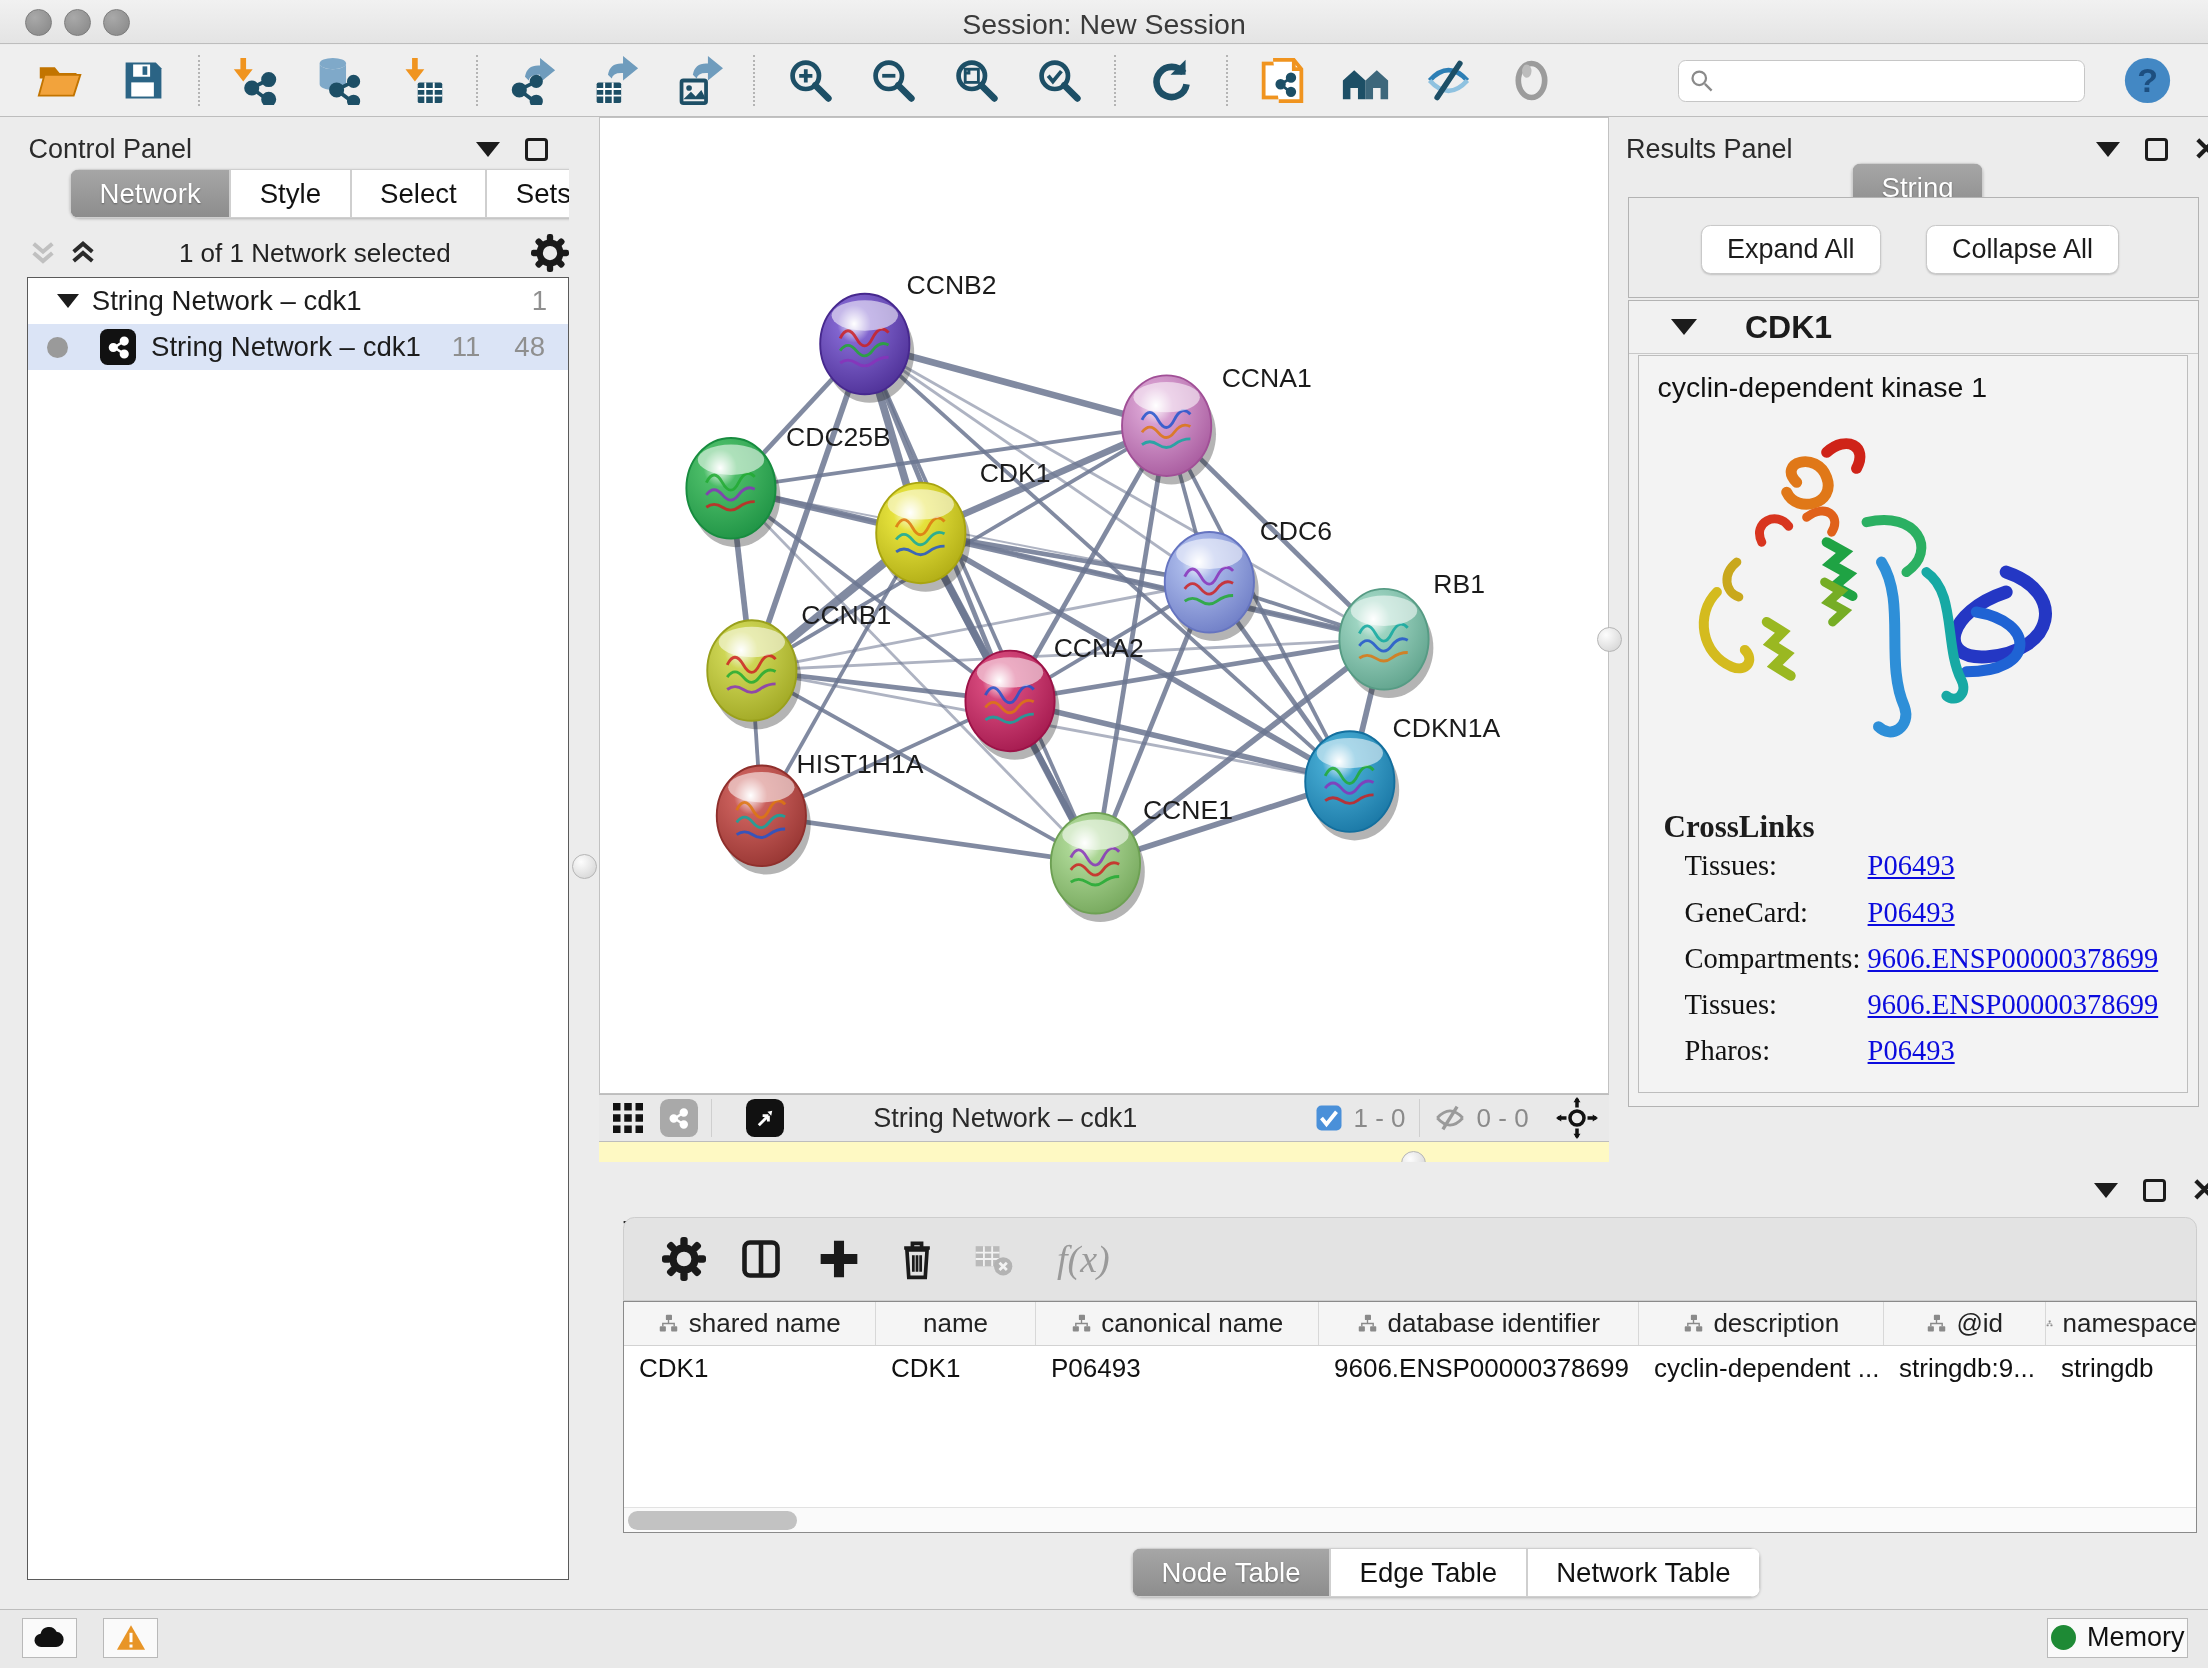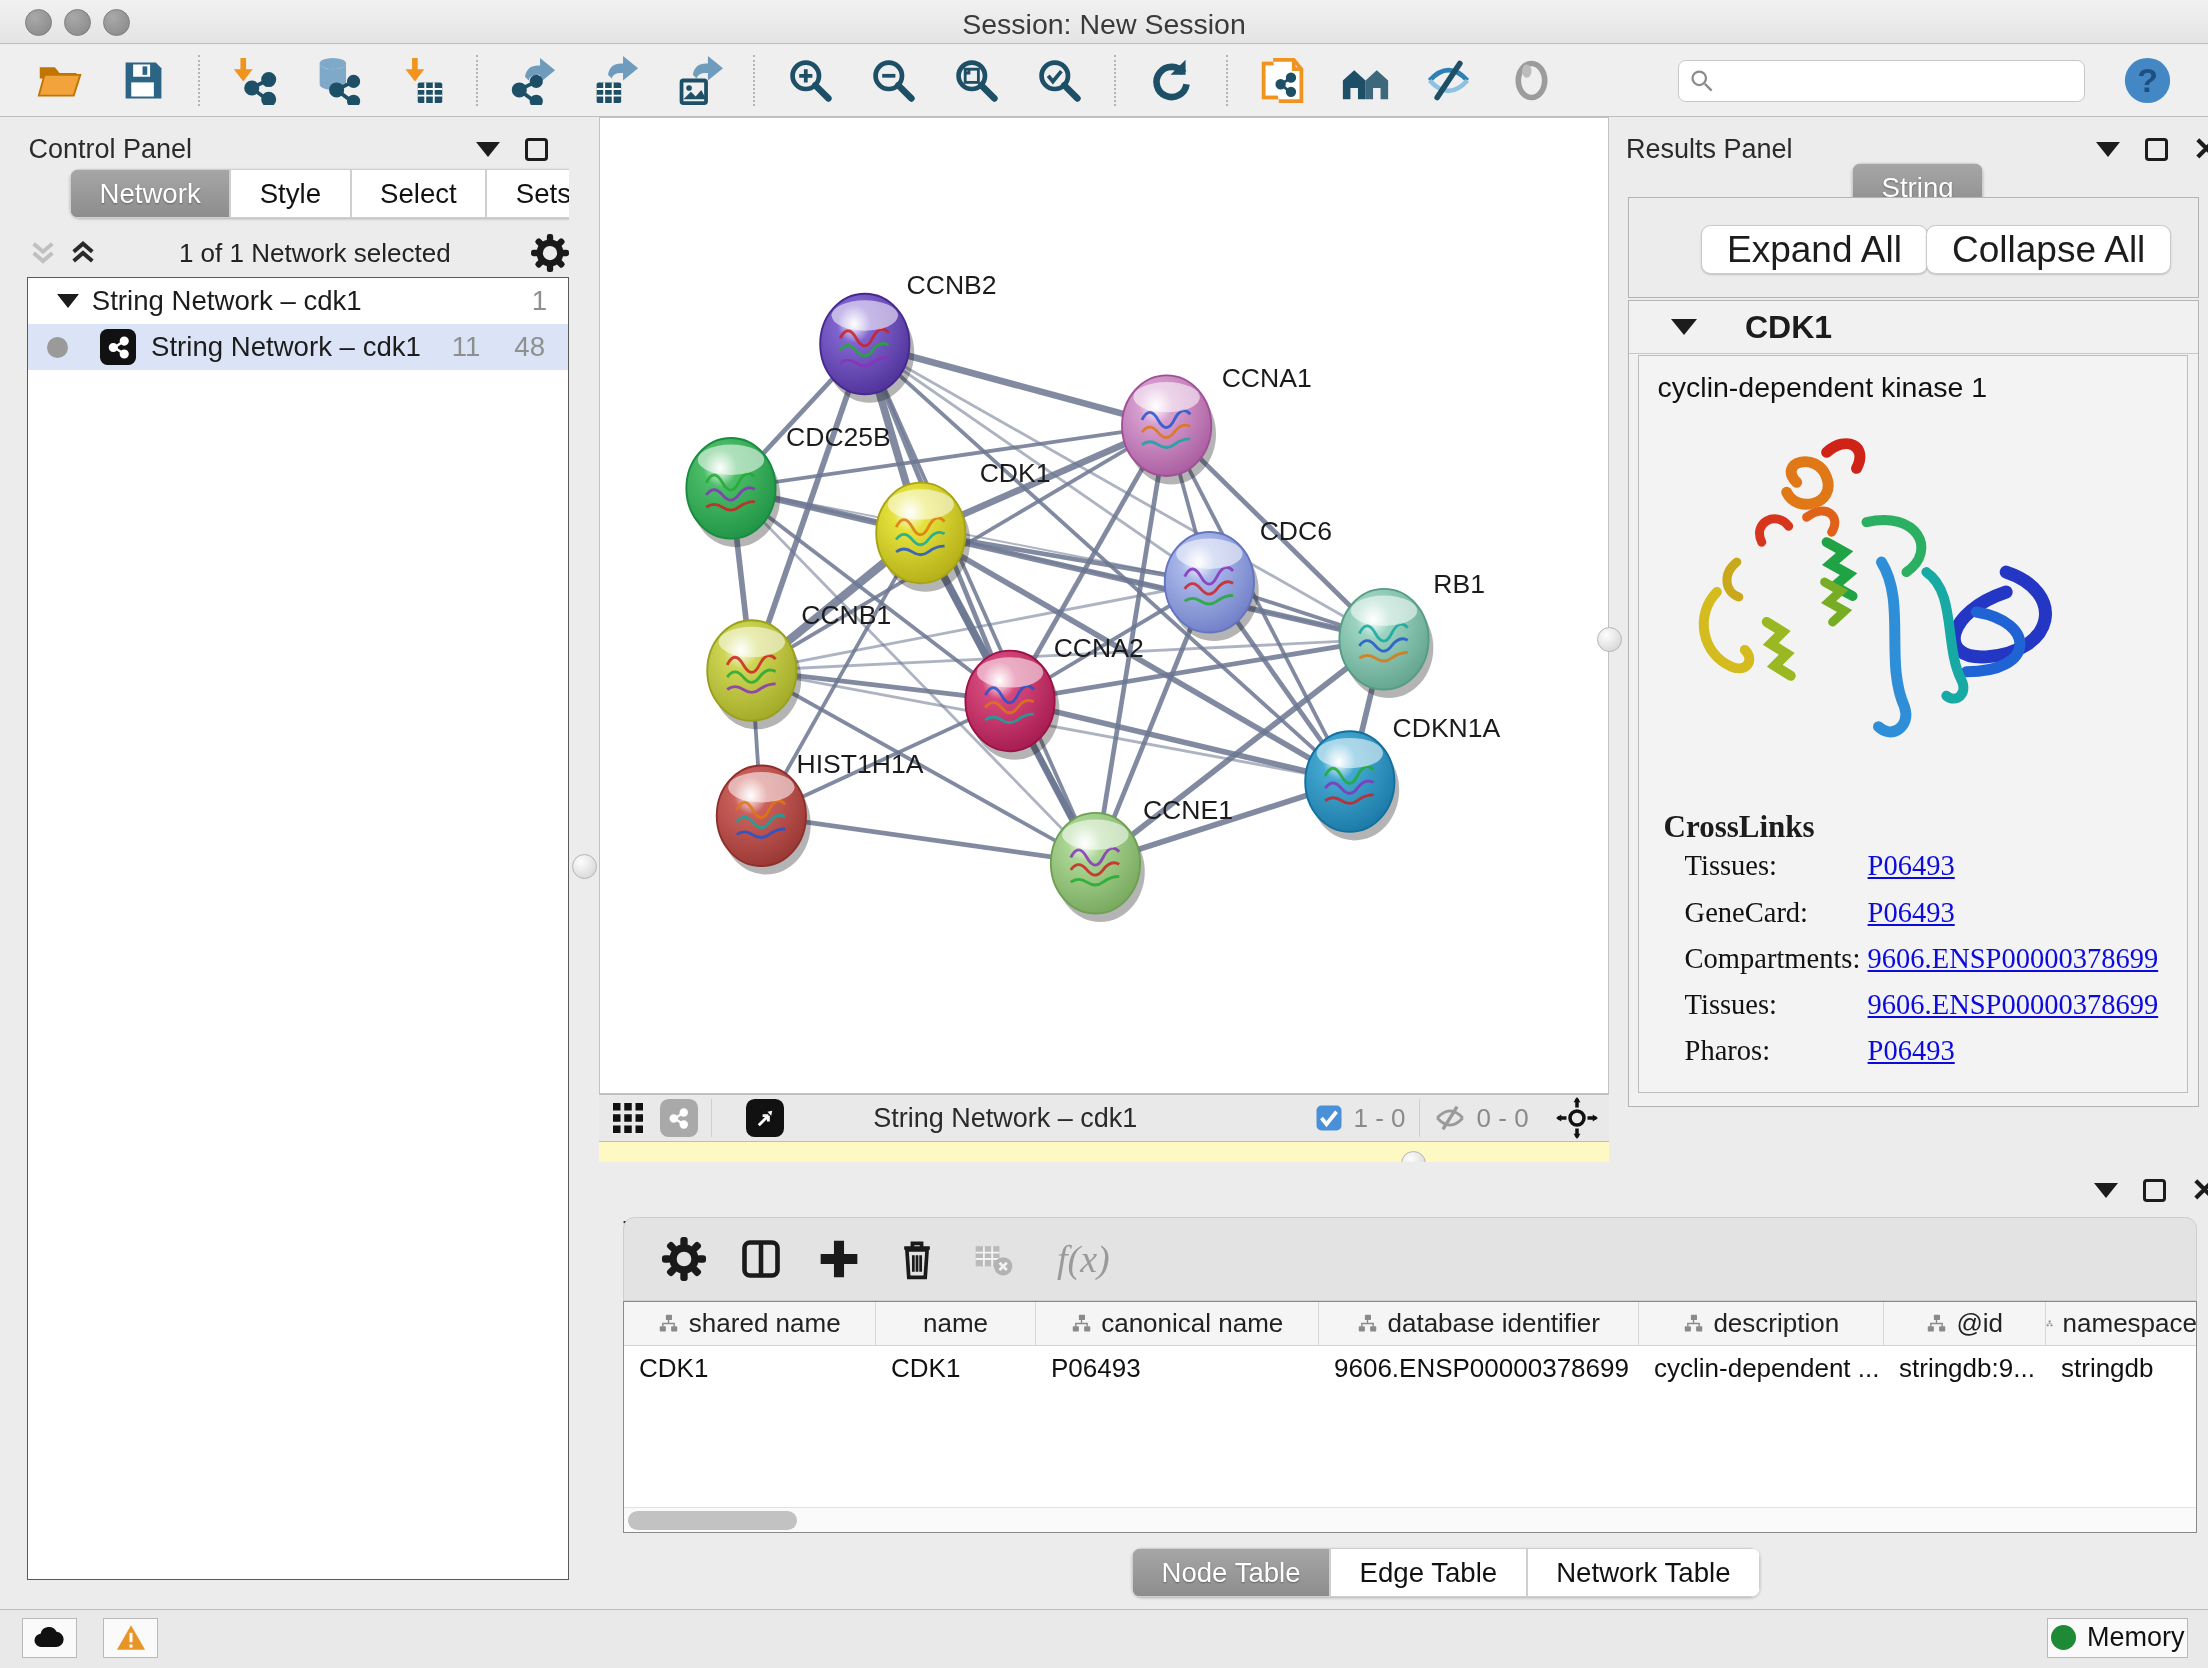--- a/index.html
+++ b/index.html
@@ -66,21 +66,21 @@
   .nsb-text{font-size:27px;color:#2a2a2a;margin-left:89px;}
   .nsb-count{font-size:26px;color:#8a8a8a;margin-left:9.5px;}
   .icon-badge{width:38px;height:38px;border-radius:8.6px;display:flex;align-items:center;justify-content:center;cursor:pointer;}
 
   
   .results-panel{position:absolute;left:1609px;top:117px;width:599px;height:1045px;background:#ececec;}
   .rp-header{position:absolute;left:17px;top:17px;}
   .rp-tab{position:absolute;left:243px;top:46px;}
   .rp-box1{position:absolute;left:19px;top:80px;width:571px;height:101px;border:1.9px solid #b3b3b3;background:#ececec;}
   .rp-btn{position:absolute;top:27px;height:49px;padding:0 25px;background:#fff;border:1px solid #c9c9c9;border-radius:9.5px;
-    font-size:37px;display:flex;align-items:center;box-shadow:0 1px 1.9px rgba(0,0,0,.18);cursor:pointer;}
+    font-size:27px;display:flex;align-items:center;box-shadow:0 1px 1.9px rgba(0,0,0,.18);cursor:pointer;}
   .rp-box2{position:absolute;left:19px;top:183px;width:571px;height:807px;border:1.9px solid #b3b3b3;background:#f1f1f1;}
   .rp-sec-head{height:53px;display:flex;align-items:center;border-bottom:1px solid #c8c8c8;}
   .rp-sec-head .gene{font-size:32px;font-weight:bold;margin-left:48px;}
   .rp-inner{position:absolute;left:8.6px;top:54px;width:550px;height:738px;background:#f3f3f3;border:1px solid #bdbdbd;}
   .rp-desc{font-size:28.5px;color:#111;margin:15px 0 0 19px;}
   .xl-title{font-family:"Liberation Serif",serif;font-size:31px;font-weight:bold;margin:17px 0 5.7px 25px;}
   .xl-row{display:flex;font-family:"Liberation Serif",serif;font-size:28.5px;margin:0 0 14.3px 46px;}
   .xl-label{width:183px;color:#111;flex:0 0 auto;}
   .xl-link{color:#0b0bde;text-decoration:underline;cursor:pointer;}
 

